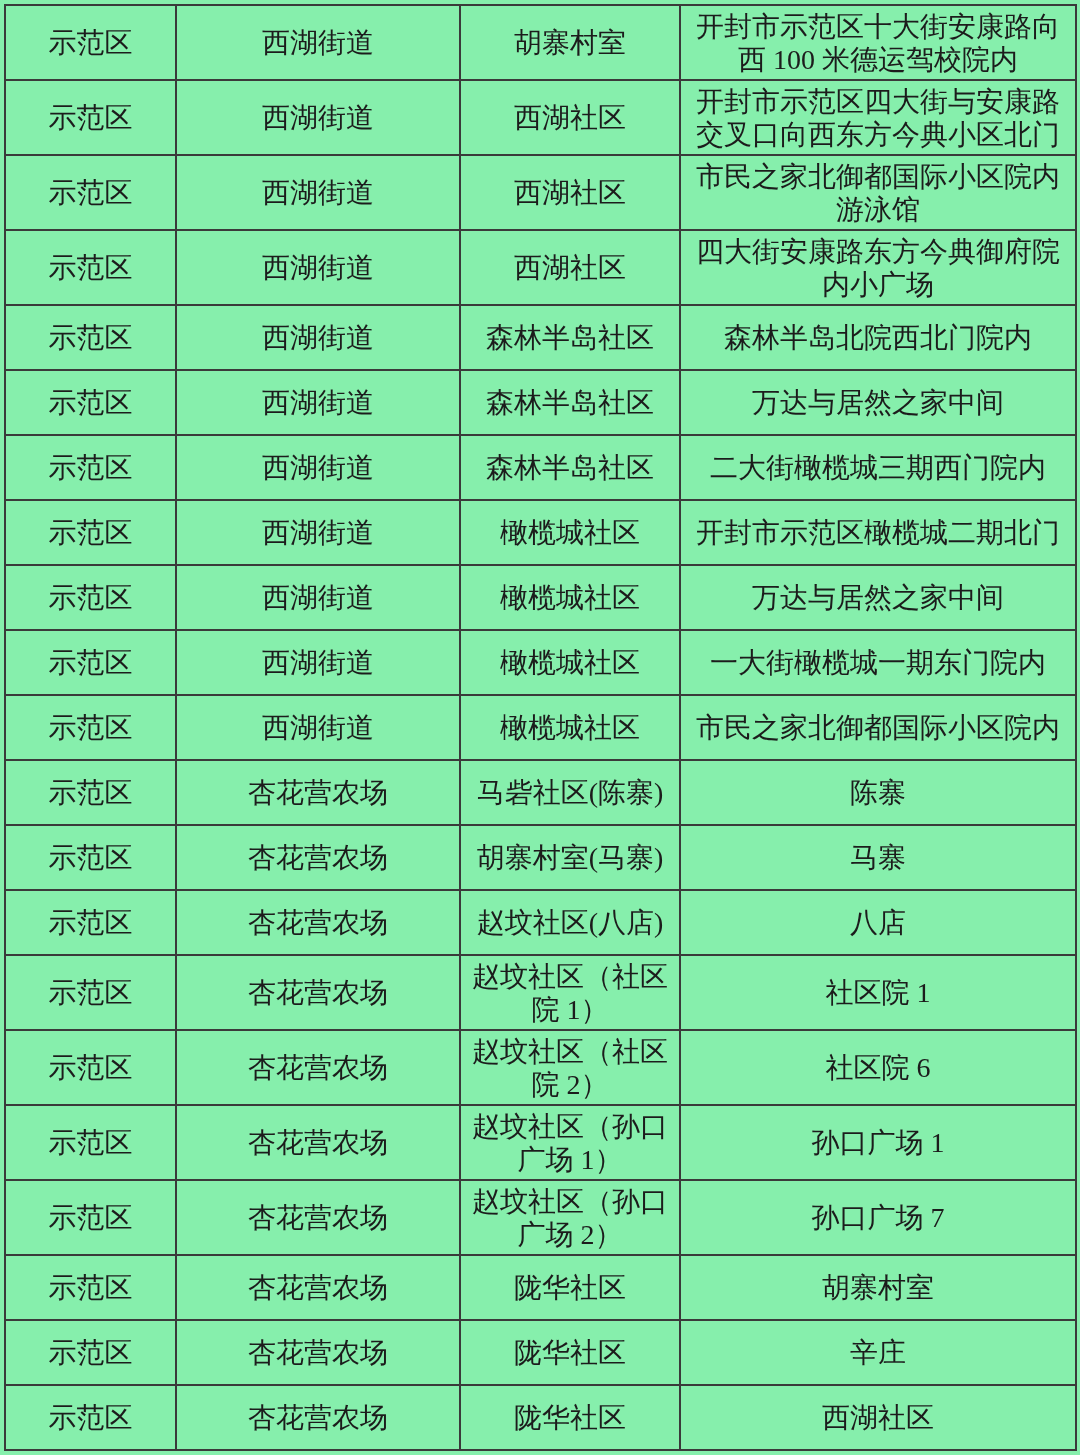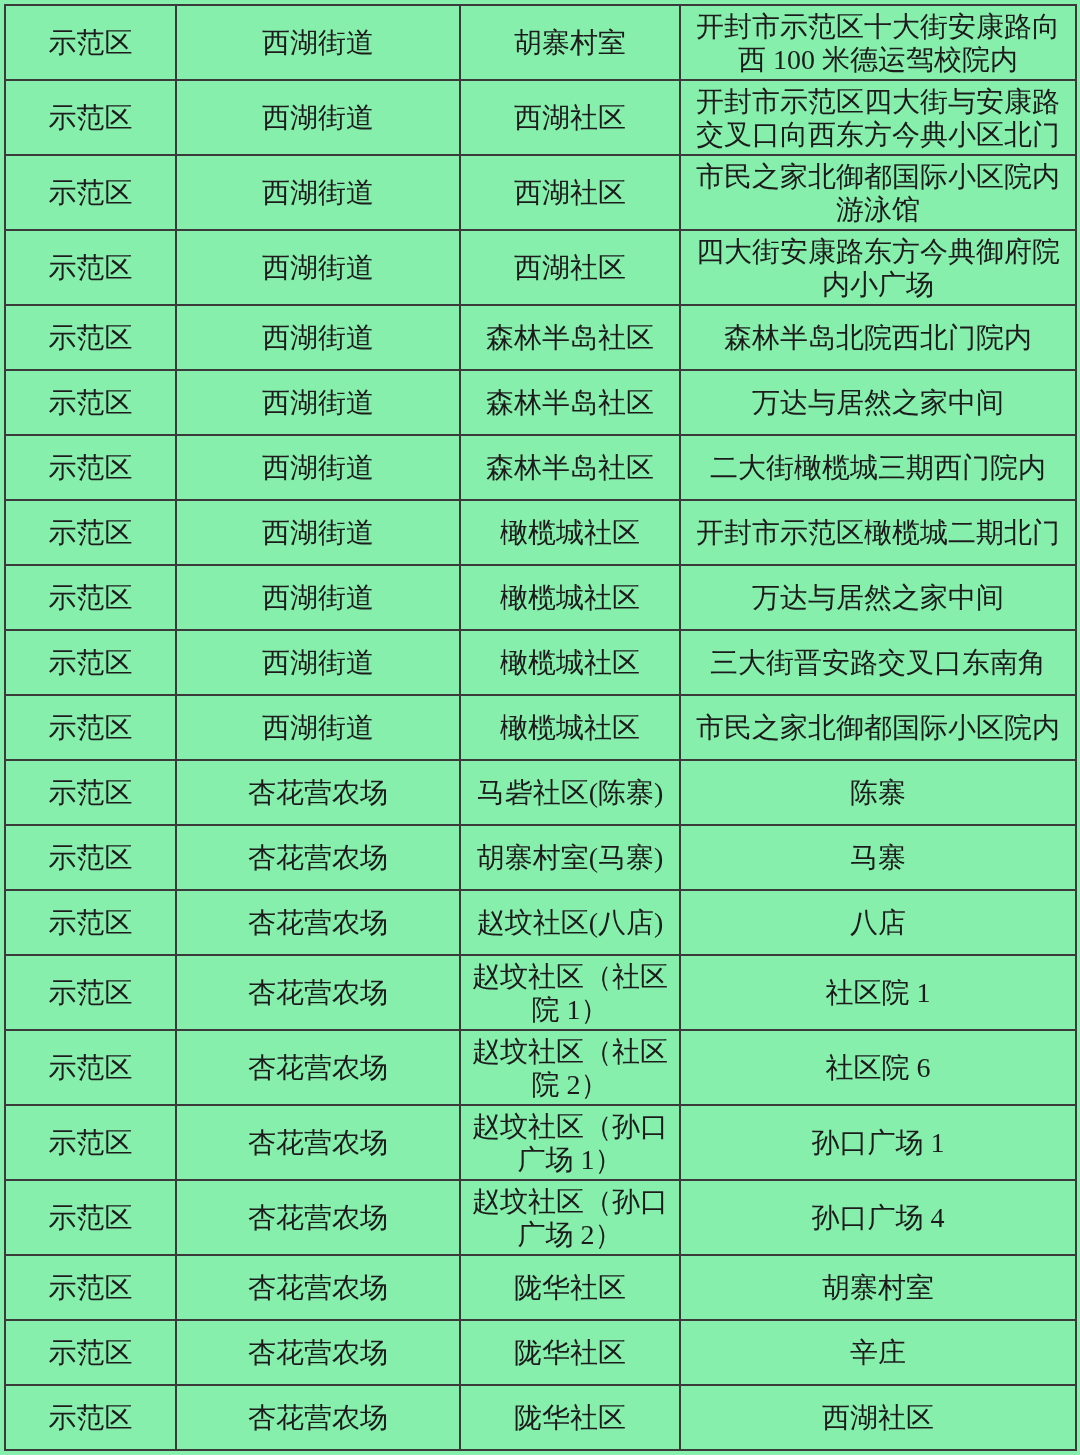--- a/index.html
+++ b/index.html
@@ -110,21 +110,21 @@
         <tr class="single">
           <td>示范区</td>
           <td>西湖街道</td>
           <td>橄榄城社区</td>
           <td>万达与居然之家中间</td>
         </tr>
         <tr class="single">
           <td>示范区</td>
           <td>西湖街道</td>
           <td>橄榄城社区</td>
-          <td>三大街晋安路交叉口东南角</td>
+          <td>一大街橄榄城一期东门院内</td>
         </tr>
         <tr class="single">
           <td>示范区</td>
           <td>西湖街道</td>
           <td>橄榄城社区</td>
           <td>市民之家北御都国际小区院内</td>
         </tr>
         <tr class="single">
           <td>示范区</td>
           <td>杏花营农场</td>
@@ -162,21 +162,21 @@
           <td>杏花营农场</td>
           <td>赵坟社区（孙口
 广场 1）</td>
           <td>孙口广场 1</td>
         </tr>
         <tr class="double">
           <td>示范区</td>
           <td>杏花营农场</td>
           <td>赵坟社区（孙口
 广场 2）</td>
-          <td>孙口广场 4</td>
+          <td>孙口广场 7</td>
         </tr>
         <tr class="single">
           <td>示范区</td>
           <td>杏花营农场</td>
           <td>陇华社区</td>
           <td>胡寨村室</td>
         </tr>
         <tr class="single">
           <td>示范区</td>
           <td>杏花营农场</td>

